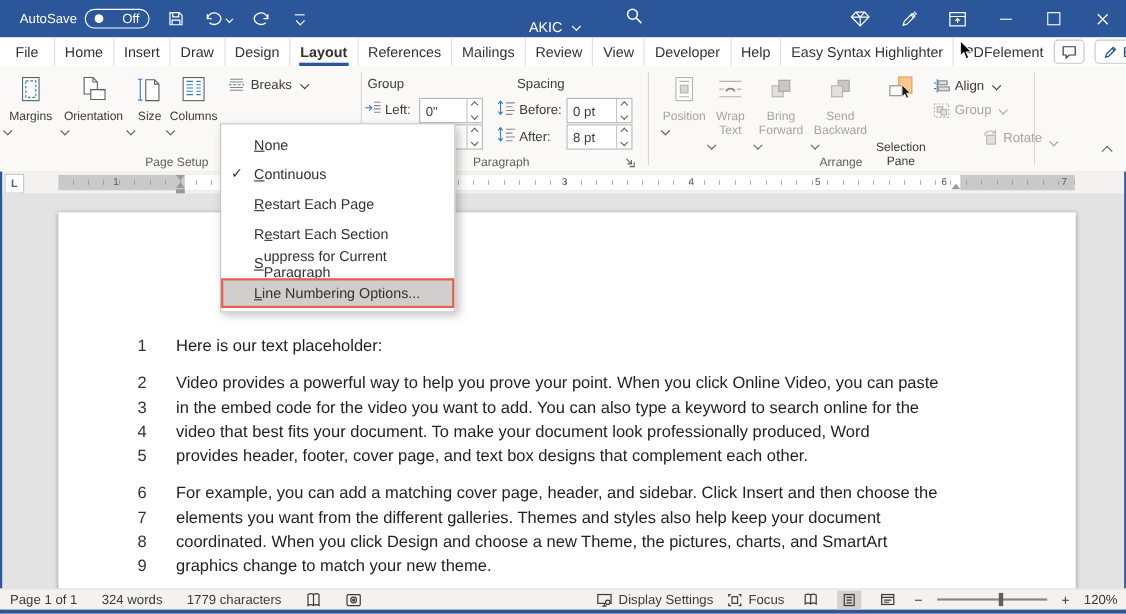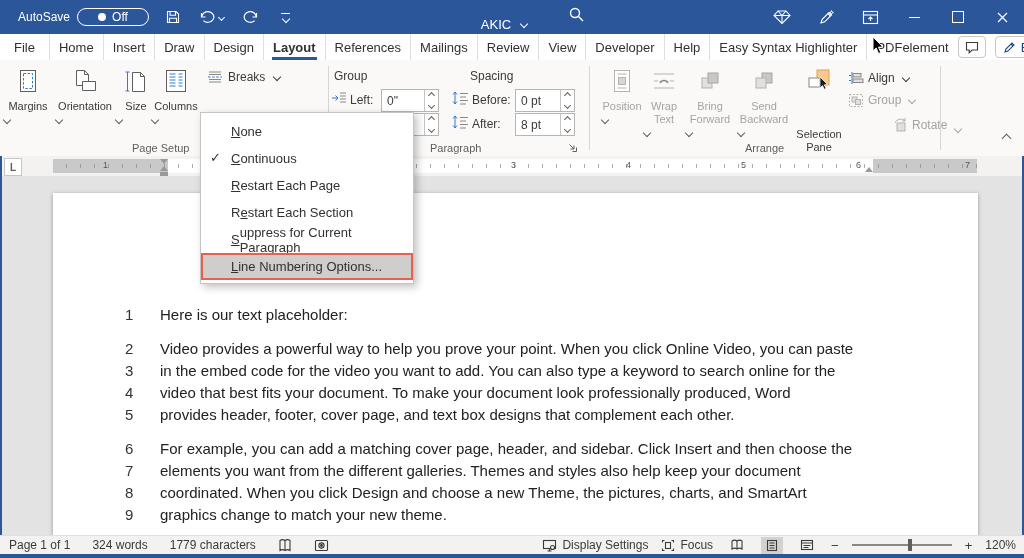--- a/index.html
+++ b/index.html
@@ -4,21 +4,21 @@
 <style>
   html,body{margin:0;padding:0;background:#888;}
   #root{position:relative;width:1024px;height:558px;overflow:hidden;
         font-family:"Liberation Sans",sans-serif;background:#e3e3e3;
         -webkit-font-smoothing:antialiased;}
   
   #titlebar{position:absolute;top:0;left:0;right:0;height:34px;background:#2b579a;color:#fff;
             display:flex;align-items:center;font-size:12px;}
   .tb-left{display:flex;align-items:center;gap:13px;padding-left:18px;}
   .autosave{display:flex;align-items:center;gap:7px;}
-  .as-pill{display:flex;align-items:center;gap:6px;border:1px solid #fff;border-radius:9px;height:16px;padding:0 20px;cursor:default;}
+  .as-pill{display:flex;align-items:center;gap:17px;border:1px solid #fff;border-radius:9px;height:16px;padding:0 8px;cursor:default;}
   .as-dot{width:8px;height:8px;border-radius:50%;background:#fff;}
   .tbicon{display:flex;align-items:center;justify-content:center;width:22px;height:22px;}
   .tb-title{position:absolute;left:0;right:0;top:0;height:48px;display:flex;align-items:center;justify-content:center;font-size:13px;pointer-events:none;}
   .tb-title .inner{display:flex;align-items:center;gap:6px;pointer-events:auto;transform:translateX(-8px);}
   .tb-search{position:absolute;left:568px;top:6px;}
   .tb-right{position:absolute;right:0;top:0;height:34px;display:flex;align-items:stretch;}
   .tb-right .wbtn{width:44px;display:flex;align-items:center;justify-content:center;}
   .chev{display:inline-block;width:5px;height:5px;border-right:1.3px solid currentColor;border-bottom:1.3px solid currentColor;transform:rotate(45deg);margin-left:4px;vertical-align:2px;}
   .chev.up{transform:rotate(-135deg);}
   

